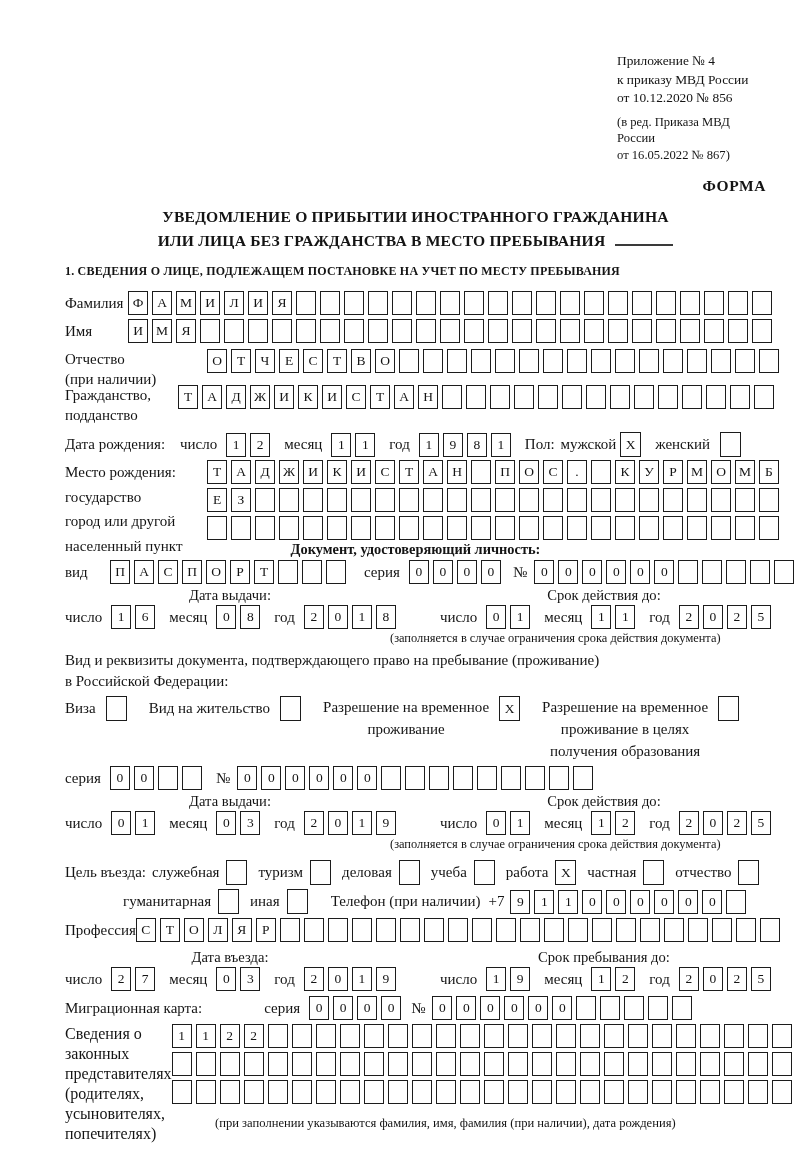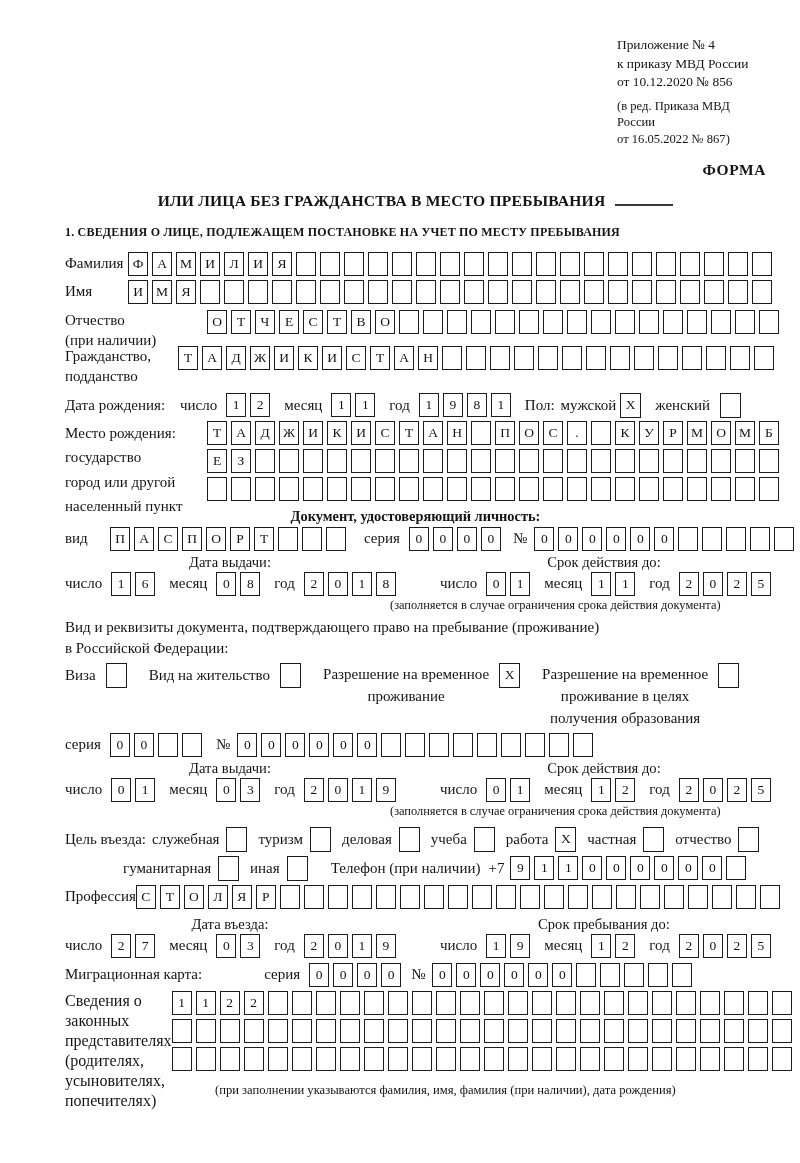--- a/index.html
+++ b/index.html
@@ -1,17 +1,17 @@
 <!DOCTYPE html>
 <html><head>
 <meta charset="utf-8">
 <style>
   html,body{margin:0;padding:0;background:#fff;}
   body{width:800px;height:1163px;font-family:"Liberation Serif", serif;color:#141414;position:relative;}
-  .page{position:absolute;inset:0;padding:0 34px 0 65px;box-sizing:border-box;overflow:hidden;font-size:15px;}
+  .page{position:absolute;inset:0;padding:16px 34px 0 65px;box-sizing:border-box;overflow:hidden;font-size:15px;}
 
   
   .appendix{padding-top:36px;margin-left:552px;font-size:13.4px;line-height:1.38;}
   .amendment{margin-top:6px;font-size:12.6px;line-height:1.32;}
   .form-label{margin-top:14px;text-align:right;font-weight:700;font-size:15.5px;letter-spacing:.6px;}
   .title{margin-top:10px;font-weight:700;font-size:15.6px;line-height:1.5;text-align:center;letter-spacing:.2px;}
   .blank-line{display:inline-block;width:58px;border-bottom:2px solid #3a3a3a;margin-left:10px;}
   .section-heading{margin-top:12px;font-weight:700;font-size:12px;letter-spacing:.2px;}
 
   
@@ -30,21 +30,21 @@
   .mt16{margin-top:12px;}
   .tall{align-items:flex-start;height:36px;}
   .tall2{align-items:flex-start;height:40px;}
 
   
   .row-birthplace{display:flex;align-items:flex-start;height:80px;margin-top:3px;}
   .bp-labels{flex:0 0 142px;line-height:24.5px;white-space:nowrap;}
   .bp-labels span{display:block;}
   .bp-rows .boxes{display:flex;margin-bottom:4px;}
 
-  .doc-heading{margin-top:7px;text-align:center;font-weight:700;font-size:14.4px;}
+  .doc-heading{margin-top:1px;text-align:center;font-weight:700;font-size:14.4px;}
 
   
   .dates-grid{display:flex;margin-top:3px;}
   .dg-left{flex:0 0 375px;}
   .dg-right{flex:1;}
   .dg-head{font-size:14.6px;line-height:16px;}
   .dg-left .dg-head{width:330px;text-align:center;}
   .dg-right .dg-head{width:300px;text-align:center;margin-left:14px;}
   .dg-row{display:flex;align-items:center;margin-top:2px;}
   .dg-note{font-size:12.4px;margin-top:2px;margin-left:-50px;white-space:nowrap;}
@@ -84,20 +84,21 @@
     <div>от 10.12.2020 № 856</div>
     <div class="amendment">
       <div>(в ред. Приказа МВД России</div>
       <div>от 16.05.2022 № 867)</div>
     </div>
   </div>
 
   <div class="form-label">ФОРМА</div>
 
   <div class="title">
+    <div>УВЕДОМЛЕНИЕ О ПРИБЫТИИ ИНОСТРАННОГО ГРАЖДАНИНА</div>
     <div>
       <span>ИЛИ ЛИЦА БЕЗ ГРАЖДАНСТВА В МЕСТО ПРЕБЫВАНИЯ</span><span class="blank-line"></span>
     </div>
   </div>
 
   <div class="section-heading">1. СВЕДЕНИЯ О ЛИЦЕ, ПОДЛЕЖАЩЕМ ПОСТАНОВКЕ НА УЧЕТ ПО МЕСТУ ПРЕБЫВАНИЯ</div>
 
   <div class="frow mt16">
     <span class="flabel w63">Фамилия</span>
     <span class="boxes">

